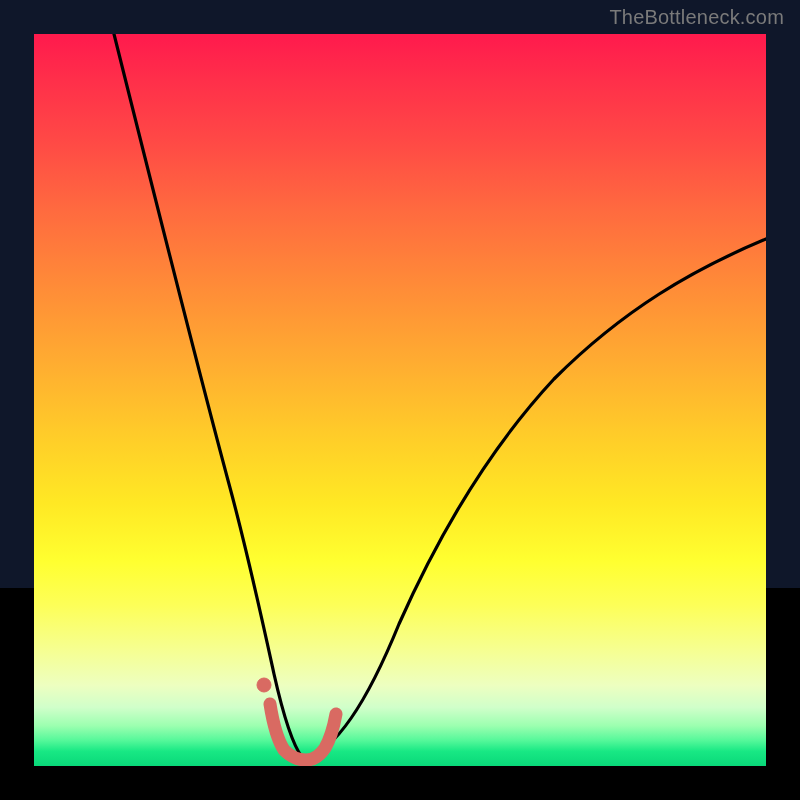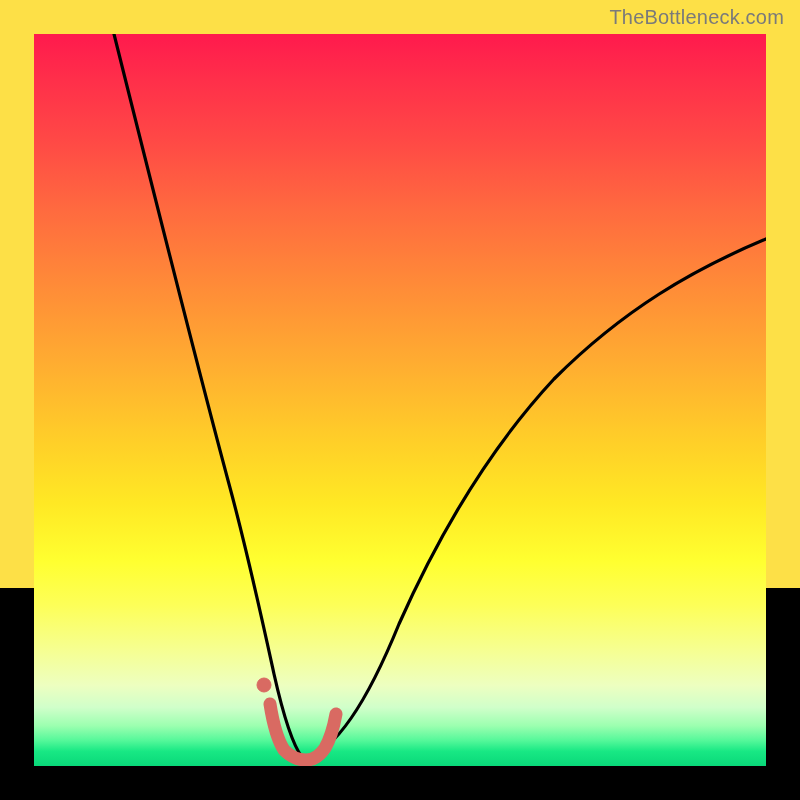--- a/index.html
+++ b/index.html
@@ -8,21 +8,21 @@
     width: 800px;
     height: 800px;
     overflow: hidden;
     background: #000;
     font-family: Arial, Helvetica, sans-serif;
   }
   .frame {
     position: absolute;
     left: 0; top: 0;
     width: 800px; height: 588px;
-    background: #fde047;
+    background: #0f172a;
   }
   .plot {
     position: absolute;
     left: 34px;
     top: 34px;
     width: 732px;
     height: 732px;
     overflow: hidden;
   }
   .gradient {

